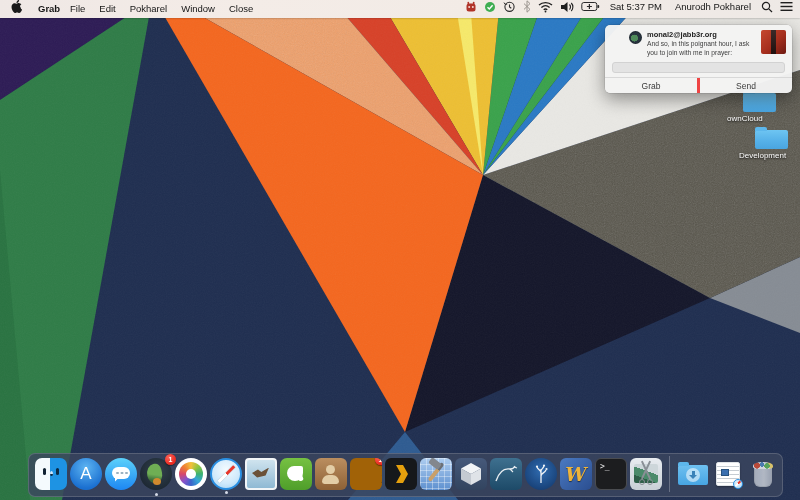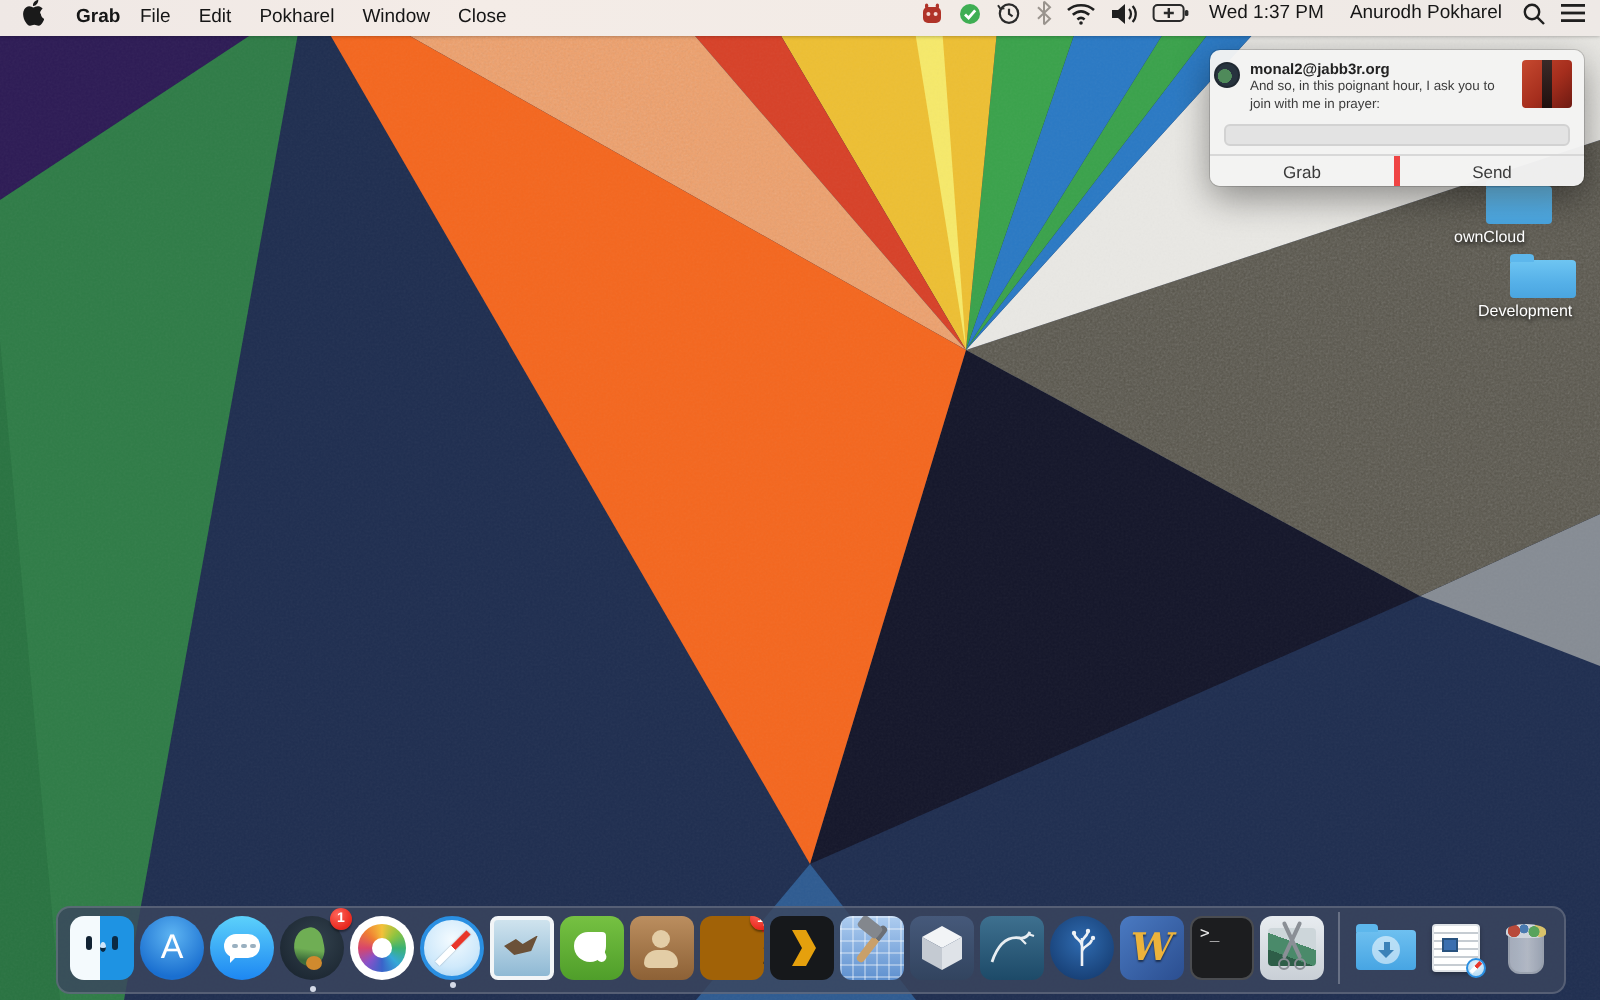--- a/index.html
+++ b/index.html
@@ -23,21 +23,21 @@
   .mb-right .sicon { display:flex; align-items:center; }
   .mb-clock, .mb-user { padding:0 3px; white-space:nowrap; }
 
   
   .notif {
     position:absolute; left:605px; top:25px; width:187px; height:68px; z-index:25;
     background:rgba(243,243,243,.97); border-radius:5px;
     box-shadow:0 6px 18px rgba(0,0,0,.4), 0 0 0 .5px rgba(0,0,0,.15);
     display:flex; flex-direction:column; overflow:hidden;
   }
-  .notif-top { display:flex; padding:5px 6px 0 2px; }
+  .notif-top { display:flex; padding:5px 6px 0 24px; }
   .notif-avatar {
     width:13px; height:13px; border-radius:50%; flex:none; margin-top:1px;
     background:radial-gradient(circle at 40% 55%, #4f8a5a 0 38%, #27333e 40%);
     border:.5px solid rgba(0,0,0,.2);
   }
   .notif-texts { margin-left:5px; width:126px; }
   .notif-title { font-size:7.5px; font-weight:700; color:#222; line-height:1.35; }
   .notif-body  { font-size:6.7px; color:#3c3c3c; line-height:1.3; }
   .notif-thumb {
     margin-left:auto; width:25px; height:24px; border-radius:2px; flex:none;
@@ -292,21 +292,21 @@
         <path d="M9.5 3.5 C10.8 4.8 10.8 7.2 9.5 8.5 M11.3 2 C13.4 4.2 13.4 7.8 11.3 10" stroke="#1f1f1f" stroke-width="1.1" fill="none"></path>
       </svg>
     </span>
     <span class="sicon">
       <svg width="19" height="11" viewBox="0 0 19 11" fill="none" stroke="#2a2a2a" stroke-width="1">
         <rect x="0.8" y="1.5" width="15" height="8" rx="2"></rect>
         <rect x="16.4" y="4" width="1.8" height="3" rx="0.8" fill="#2a2a2a" stroke="none"></rect>
         <path d="M8.4 3 v5 M5.9 5.5 h5" stroke-width="1.2"></path>
       </svg>
     </span>
-    <span class="mb-clock">Wed 1:37 PM</span>
+    <span class="mb-clock">Sat 5:37 PM</span>
     <span class="mb-user">Anurodh Pokharel</span>
     <span class="sicon">
       <svg width="12" height="12" viewBox="0 0 12 12" fill="none" stroke="#1f1f1f" stroke-width="1.2">
         <circle cx="5" cy="5" r="3.6"></circle>
         <path d="M7.8 7.8 L11 11"></path>
       </svg>
     </span>
     <span class="sicon">
       <svg width="13" height="11" viewBox="0 0 13 11" fill="#1f1f1f">
         <rect x="0.5" y="1" width="12" height="1.4"></rect>

